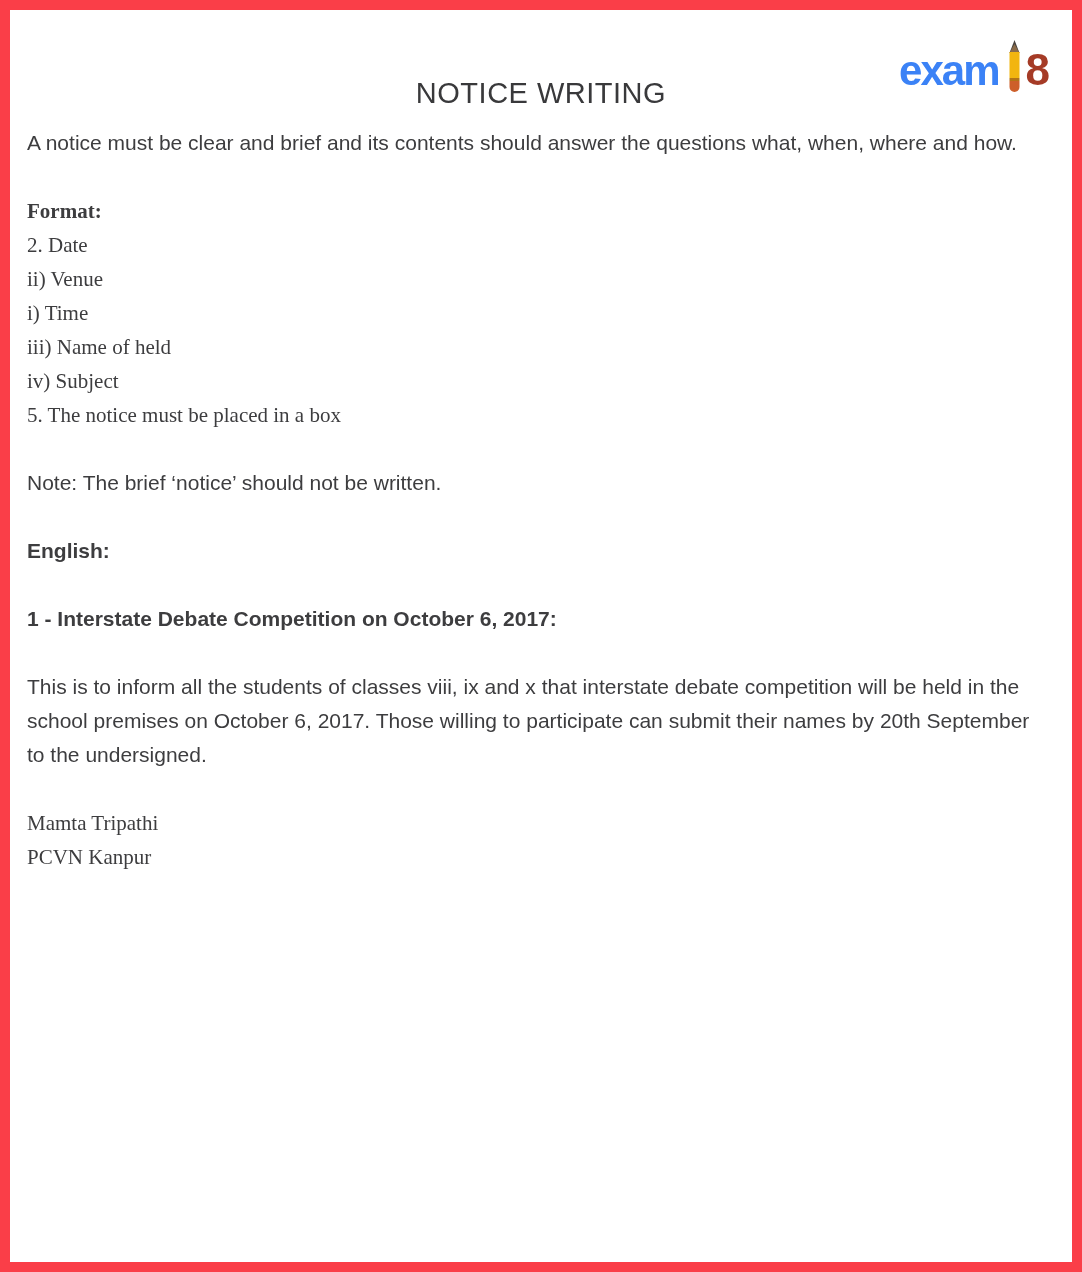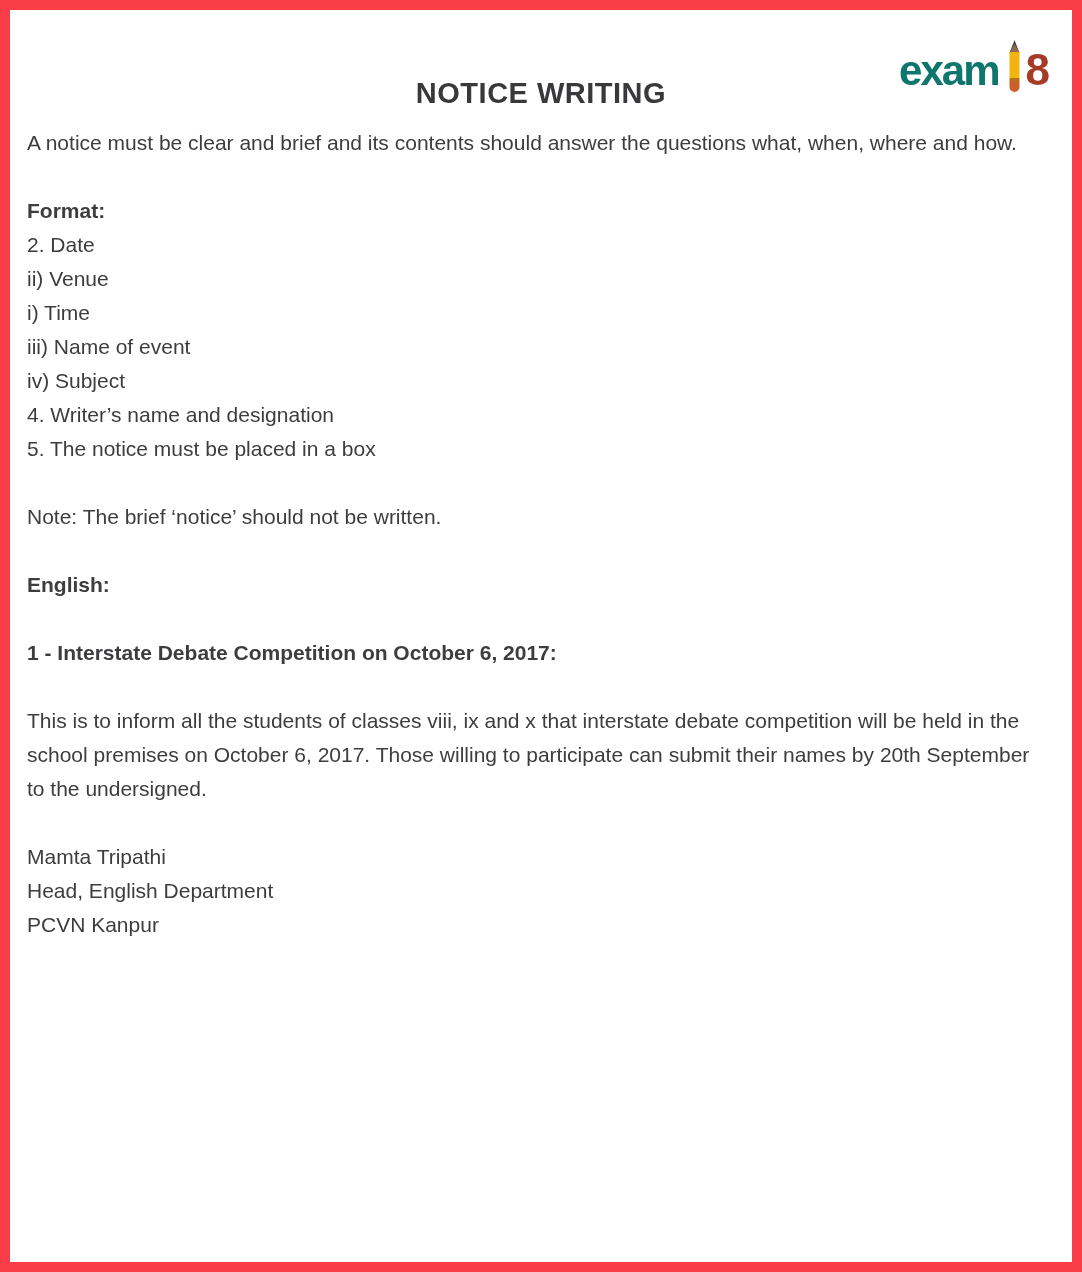--- a/index.html
+++ b/index.html
@@ -16,55 +16,55 @@
   }
   .logo {
     position: absolute;
     top: 30px;
     right: 22px;
     display: flex;
     align-items: flex-end;
     line-height: 1;
   }
   .logo .exam {
-    color: #0f766e;
+    color: #3b82f6;
     font-size: 42px;
     font-weight: bold;
     letter-spacing: -2px;
   }
   .logo .pencil {
     width: 17px;
     height: 52px;
     margin: 0 3px 0 7px;
     display: block;
   }
   .logo .eight {
     color: #a53b26;
     font-size: 44px;
     font-weight: bold;
   }
   .title {
     text-align: center;
     margin-top: 66px;
     font-size: 29px;
-    font-weight: bold;
+    font-weight: normal;
     color: #39393b;
     letter-spacing: 0.5px;
     line-height: 34px;
   }
   .content {
     margin-top: 16px;
     padding: 0 42px 0 17px;
     font-size: 21px;
     line-height: 34px;
   }
   .content p { margin: 0 0 34px 0; }
   .bold { font-weight: bold; }
   .block { margin: 0 0 34px 0; }
-  .line { margin: 0; }
+  .line { margin: 0; font-family: Liberation Serif, serif; }
 </style>
 </head>
 <body>
 
 <div class="page">
 
   <div class="logo">
     <span class="exam">exam</span>
     <svg class="pencil" viewBox="0 0 17 52" xmlns="http://www.w3.org/2000/svg">
       <polygon points="8.5,0 13.5,13 3.5,13" fill="#47423e"></polygon>
@@ -80,34 +80,32 @@
 
   <div class="content">
 
     <p>A notice must be clear and brief and its contents should answer the questions what, when, where and how.</p>
 
     <div class="block">
       <div class="line bold">Format:</div>
       <div class="line">2. Date</div>
       <div class="line">ii) Venue</div>
       <div class="line">i) Time</div>
-      <div class="line">iii) Name of event</div>
+      <div class="line">iii) Name of held</div>
       <div class="line">iv) Subject</div>
-      <div class="line">4. Writer’s name and designation</div>
       <div class="line">5. The notice must be placed in a box</div>
     </div>
 
     <p>Note: The brief ‘notice’ should not be written.</p>
 
     <p class="bold">English:</p>
 
     <p class="bold">1 - Interstate Debate Competition on October 6, 2017:</p>
 
     <p>This is to inform all the students of classes viii, ix and x that interstate debate competition will be held in the school premises on October 6, 2017. Those willing to participate can submit their names by 20th September to the undersigned.</p>
 
     <div class="block">
       <div class="line">Mamta Tripathi</div>
-      <div class="line">Head, English Department</div>
       <div class="line">PCVN Kanpur</div>
     </div>
 
   </div>
 </div>
 
 </body></html>

